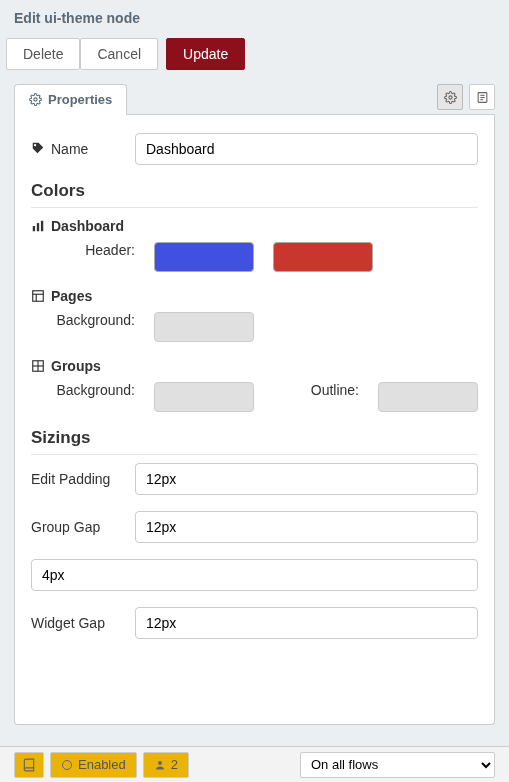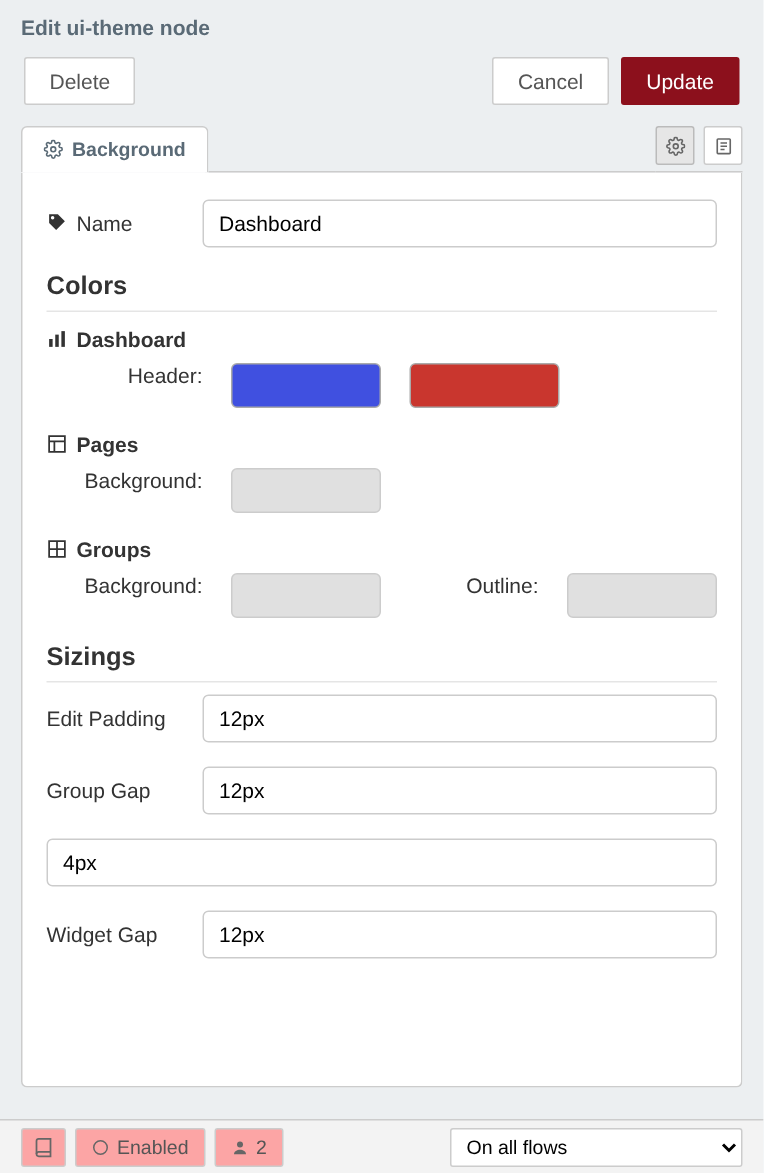--- a/index.html
+++ b/index.html
@@ -14,22 +14,22 @@
   position: relative;
 }
 .dialog-header {
   padding: 10px 14px 8px;
   font-weight: 600;
   color: #5a6a76;
   font-size: 14px;
 }
 .button-row {
   display: flex;
-  justify-content: space-between;
-  padding: 4px 16px 14px;
+  justify-content: flex-start;
+  padding: 4px 6px 14px;
 }
 .btn {
   padding: 7px 16px;
   border: 1px solid #ccc;
   background: #fff;
   border-radius: 2px;
   font-size: 14px;
   cursor: pointer;
   color: #555;
 }
@@ -153,21 +153,21 @@
   height: 36px;
   background: #f3f3f3;
   border-top: 1px solid #ccc;
   display: flex;
   align-items: center;
   padding: 0 14px;
   gap: 6px;
 }
 .footer-btn {
   border: 1px solid #ccc;
-  background: #fca5a5;
+  background: #eab308;
   height: 26px;
   padding: 0 10px;
   border-radius: 2px;
   display: flex;
   align-items: center;
   gap: 5px;
   font-size: 13px;
   color: #555;
   cursor: pointer;
 }
@@ -198,21 +198,21 @@
 </div>
 
 <div class="tab-bar">
   <div class="tab">
     <span>
       <svg width="13" height="13" viewBox="0 0 24 24" fill="none" stroke="#5a6a76" stroke-width="2">
           <circle cx="12" cy="12" r="3"></circle>
           <path d="M19.4 15a1.65 1.65 0 0 0 .33 1.82l.06.06a2 2 0 1 1-2.83 2.83l-.06-.06a1.65 1.65 0 0 0-1.82-.33 1.65 1.65 0 0 0-1 1.51V21a2 2 0 0 1-4 0v-.09a1.65 1.65 0 0 0-1-1.51 1.65 1.65 0 0 0-1.82.33l-.06.06a2 2 0 1 1-2.83-2.83l.06-.06a1.65 1.65 0 0 0 .33-1.82 1.65 1.65 0 0 0-1.51-1H3a2 2 0 0 1 0-4h.09a1.65 1.65 0 0 0 1.51-1 1.65 1.65 0 0 0-.33-1.82l-.06-.06a2 2 0 1 1 2.83-2.83l.06.06a1.65 1.65 0 0 0 1.82.33h0a1.65 1.65 0 0 0 1-1.51V3a2 2 0 0 1 4 0v.09a1.65 1.65 0 0 0 1 1.51h0a1.65 1.65 0 0 0 1.82-.33l.06-.06a2 2 0 1 1 2.83 2.83l-.06.06a1.65 1.65 0 0 0-.33 1.82v0a1.65 1.65 0 0 0 1.51 1H21a2 2 0 0 1 0 4h-.09a1.65 1.65 0 0 0-1.51 1z"></path>
         </svg>
     </span>
-    <span>Background</span>
+    <span>Properties</span>
   </div>
   <div class="tab-spacer"></div>
   <div class="tab-actions">
     <div class="icon-btn active">
       <span>
         <svg width="13" height="13" viewBox="0 0 24 24" fill="none" stroke="#666" stroke-width="2">
             <circle cx="12" cy="12" r="3"></circle>
             <path d="M19.4 15a1.65 1.65 0 0 0 .33 1.82l.06.06a2 2 0 1 1-2.83 2.83l-.06-.06a1.65 1.65 0 0 0-1.82-.33 1.65 1.65 0 0 0-1 1.51V21a2 2 0 0 1-4 0v-.09a1.65 1.65 0 0 0-1-1.51 1.65 1.65 0 0 0-1.82.33l-.06.06a2 2 0 1 1-2.83-2.83l.06-.06a1.65 1.65 0 0 0 .33-1.82 1.65 1.65 0 0 0-1.51-1H3a2 2 0 0 1 0-4h.09a1.65 1.65 0 0 0 1.51-1 1.65 1.65 0 0 0-.33-1.82l-.06-.06a2 2 0 1 1 2.83-2.83l.06.06a1.65 1.65 0 0 0 1.82.33h0a1.65 1.65 0 0 0 1-1.51V3a2 2 0 0 1 4 0v.09a1.65 1.65 0 0 0 1 1.51h0a1.65 1.65 0 0 0 1.82-.33l.06-.06a2 2 0 1 1 2.83 2.83l-.06.06a1.65 1.65 0 0 0-.33 1.82v0a1.65 1.65 0 0 0 1.51 1H21a2 2 0 0 1 0 4h-.09a1.65 1.65 0 0 0-1.51 1z"></path>
           </svg>
       </span>

